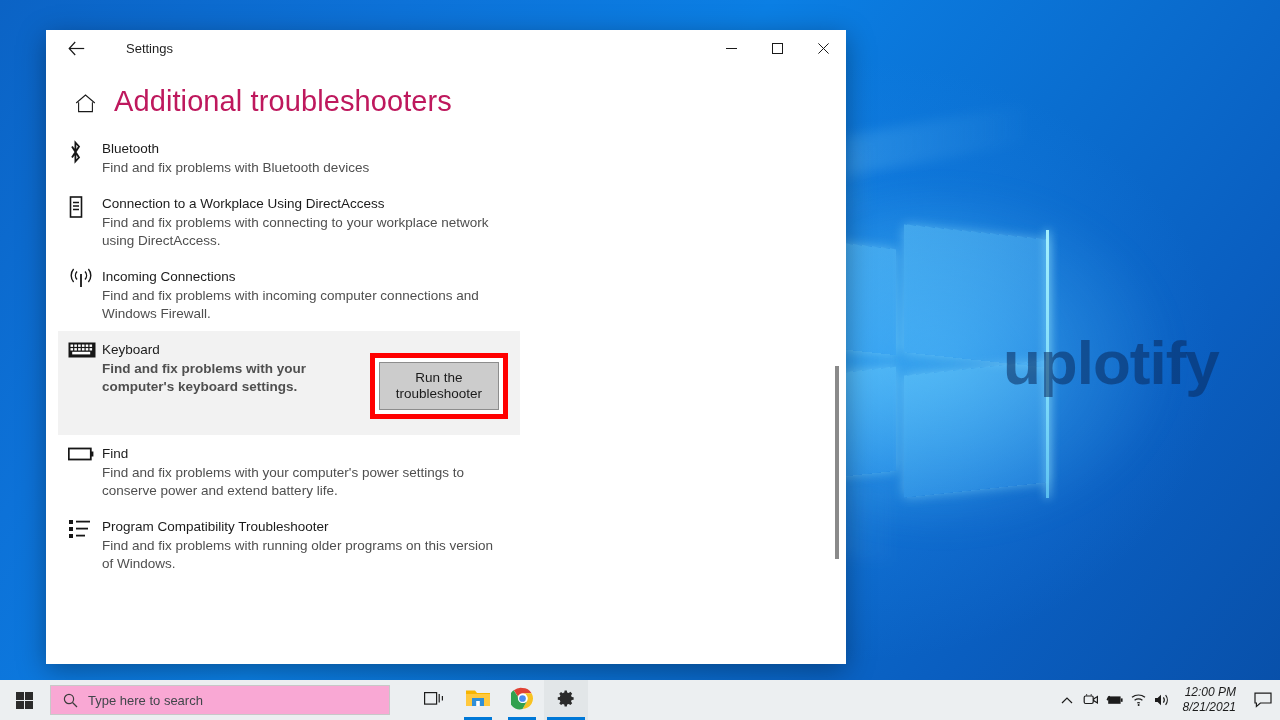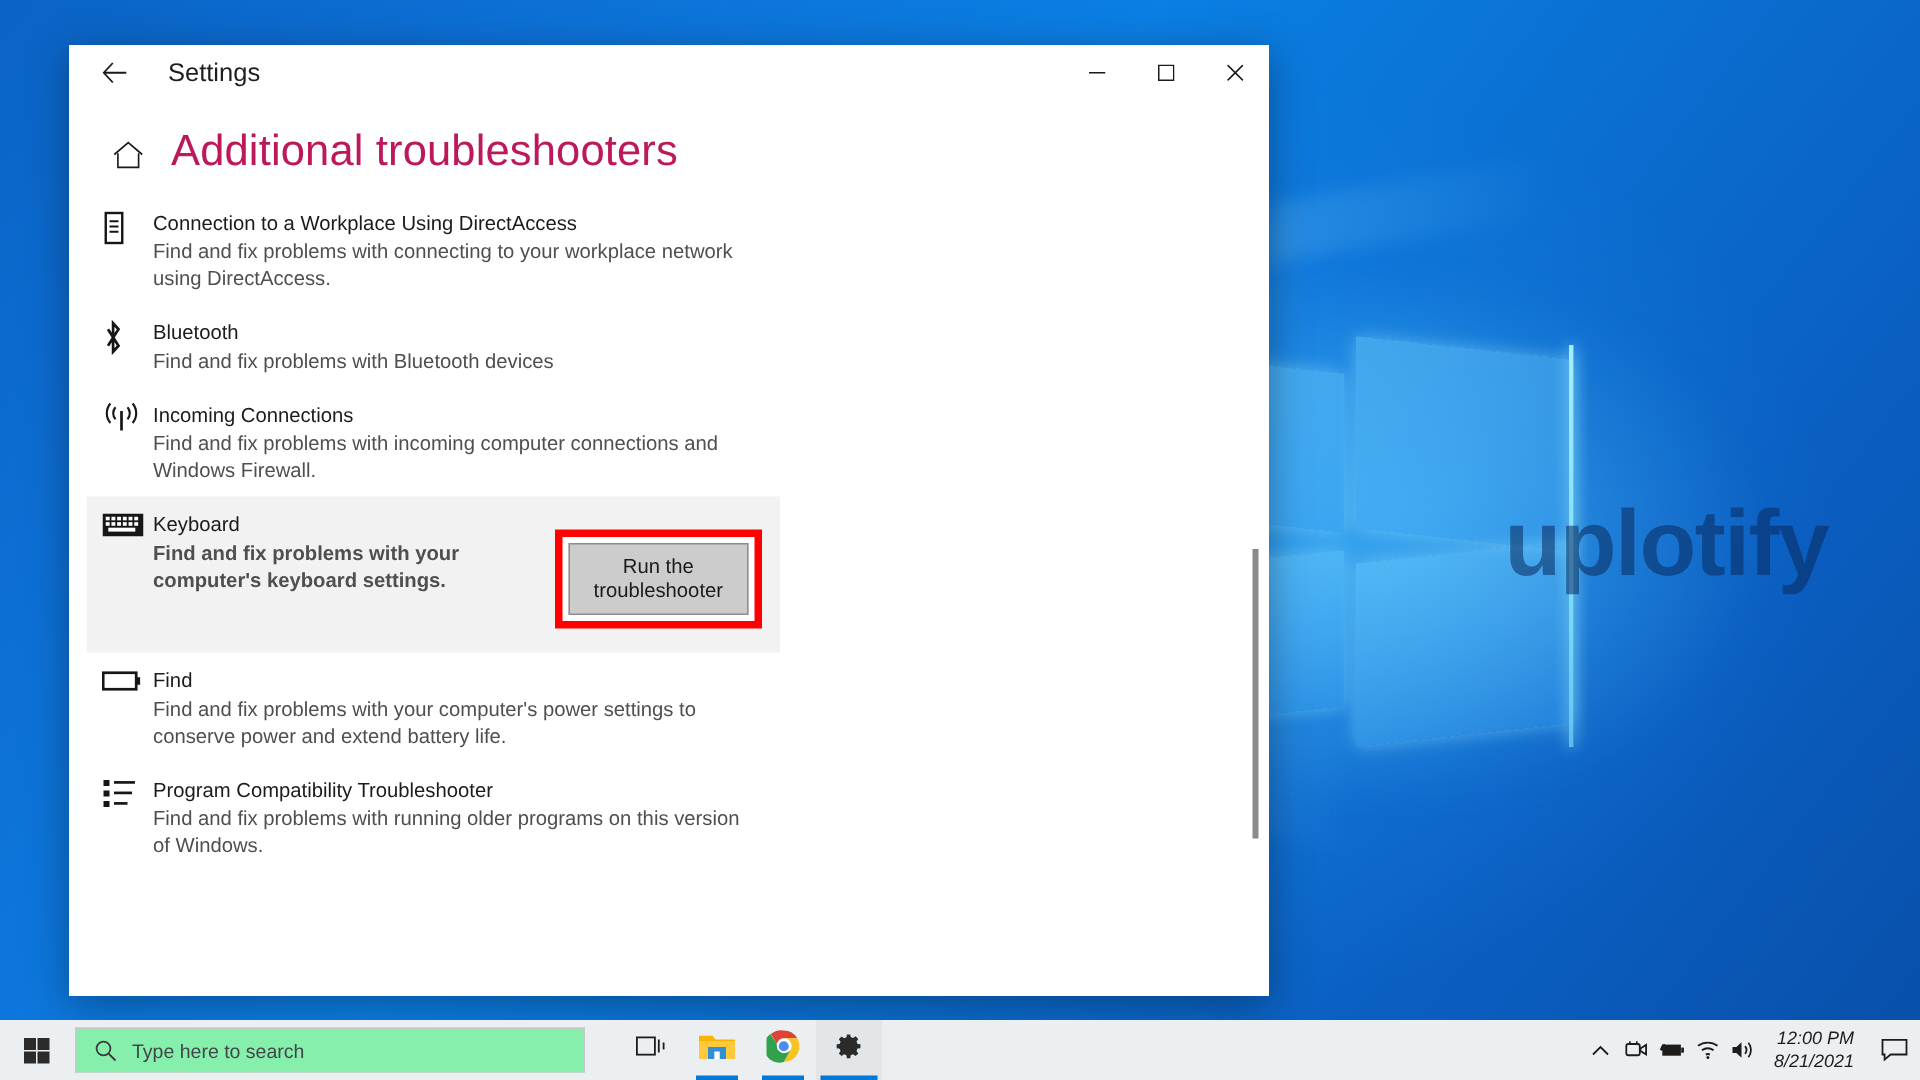--- a/index.html
+++ b/index.html
@@ -86,22 +86,22 @@
     background: #ffffff;
     position: relative;
   }
   #back-button {
     width: 44px; height: 32px;
     display: flex; align-items: center; justify-content: center;
     margin-left: 8px;
     color: #1a1a1a;
   }
   #window-title {
-    margin-left: 14px;
-    font-size: 17px;
+    margin-left: 28px;
+    font-size: 13px;
     color: #1f1f1f;
   }
   #win-controls {
     position: absolute; right: 0; top: 0;
     display: flex; height: 37px;
   }
   .win-btn {
     width: 46px; height: 37px;
     display: flex; align-items: center; justify-content: center;
     color: #1a1a1a;
@@ -224,21 +224,21 @@
     width: 17px; height: 17px;
     display: grid;
     grid-template-columns: 8px 8px;
     grid-template-rows: 8px 8px;
     gap: 1px;
   }
   .winlogo i { background: #2b2b2b; display: block; }
 
   #search-box {
     width: 340px; height: 30px;
-    background: #86efac;
+    background: #f9a8d4;
     border: 1px solid #c8c8c8;
     display: flex;
     align-items: center;
     margin-left: 2px;
   }
   #search-icon { margin: 0 10px 0 12px; color: #3c3c3c; display: flex; }
   #search-placeholder { font-size: 13px; color: #41464b; }
 
   .tb-icon {
     width: 44px; height: 40px;
@@ -340,40 +340,40 @@
           <path d="M3.6 8.2 V17.6 H17.4 V8.2" fill="none" stroke="currentColor" stroke-width="1.1"></path>
         </svg>
       </div>
       <div id="page-title">Additional troubleshooters</div>
     </div>
 
     <div id="ts-list">
 
       <div class="ts-item">
         <div class="ts-icon">
+          <svg width="15" height="24" viewBox="0 0 15 24">
+            <path d="M4 6.5 L11 17.5 L7.4 21.5 V2.5 L11 6.5 L4 17.5" fill="none" stroke="currentColor" stroke-width="1.8" stroke-linejoin="miter"></path>
+          </svg>
+        </div>
+        <div class="ts-text">
+          <div class="ts-name">Bluetooth</div>
+          <div class="ts-desc">Find and fix problems with Bluetooth devices</div>
+        </div>
+      </div>
+
+      <div class="ts-item">
+        <div class="ts-icon">
           <svg width="16" height="24" viewBox="0 0 16 24">
             <rect x="2.5" y="2" width="11" height="20" fill="none" stroke="currentColor" stroke-width="1.6"></rect>
             <path d="M5 7.5 H11 M5 11 H11 M5 14.5 H11" stroke="currentColor" stroke-width="1.3"></path>
           </svg>
         </div>
         <div class="ts-text">
           <div class="ts-name">Connection to a Workplace Using DirectAccess</div>
           <div class="ts-desc">Find and fix problems with connecting to your workplace network using DirectAccess.</div>
-        </div>
-      </div>
-
-      <div class="ts-item">
-        <div class="ts-icon">
-          <svg width="15" height="24" viewBox="0 0 15 24">
-            <path d="M4 6.5 L11 17.5 L7.4 21.5 V2.5 L11 6.5 L4 17.5" fill="none" stroke="currentColor" stroke-width="1.8" stroke-linejoin="miter"></path>
-          </svg>
-        </div>
-        <div class="ts-text">
-          <div class="ts-name">Bluetooth</div>
-          <div class="ts-desc">Find and fix problems with Bluetooth devices</div>
         </div>
       </div>
 
       <div class="ts-item">
         <div class="ts-icon">
           <svg width="26" height="22" viewBox="0 0 26 22">
             <path d="M13 6 V19" stroke="currentColor" stroke-width="1.8"></path>
             <path d="M9 3.5 a6 6 0 0 0 0 8" fill="none" stroke="currentColor" stroke-width="1.4"></path>
             <path d="M17 3.5 a6 6 0 0 1 0 8" fill="none" stroke="currentColor" stroke-width="1.4"></path>
             <path d="M5.6 1 a10 10 0 0 0 0 13" fill="none" stroke="currentColor" stroke-width="1.4"></path>

